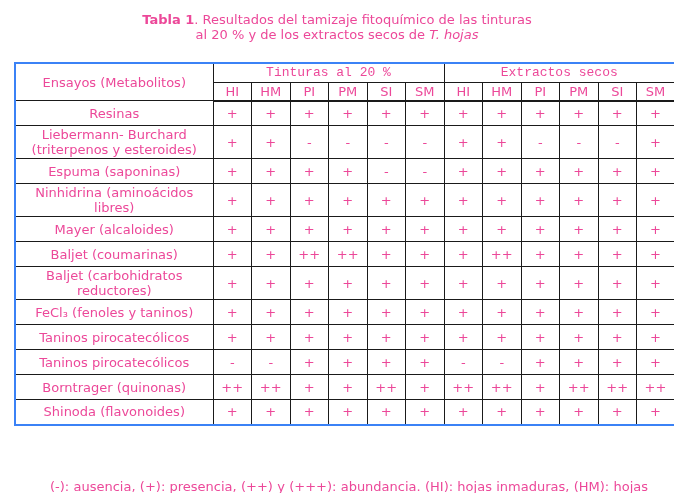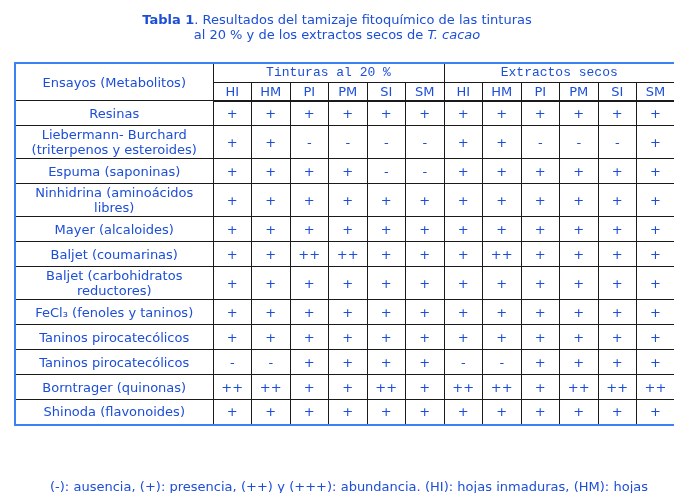--- a/index.html
+++ b/index.html
@@ -2,21 +2,21 @@
 <html><head>
 <meta charset="utf-8">
 <style>
   * { box-sizing: border-box; }
   html, body { margin: 0; padding: 0; background: #ffffff; }
   .page {
     position: relative;
     width: 674px;
     height: 493px;
     background: #ffffff;
-    color: #1d4ed8;
+    color: #ec4899;
     font-family: "DejaVu Sans", "Liberation Sans", sans-serif;
     overflow: hidden;
   }
   .caption {
     padding-top: 12px;
     text-align: center;
     font-size: 13px;
     line-height: 15px;
   }
   .caption b { font-weight: bold; }
@@ -64,21 +64,21 @@
     text-indent: 23px;
   }
 </style>
 </head>
 <body>
 
 <div class="page">
 
   <div class="caption">
     <div><b>Tabla 1</b><span>. Resultados del tamizaje fitoquímico de las tinturas</span></div>
-    <div><span>al 20 % y de los extractos secos de </span><i>T. cacao</i></div>
+    <div><span>al 20 % y de los extractos secos de </span><i>T. hojas</i></div>
   </div>
 
   <table class="results">
     <colgroup>
       <col class="label-col">
     </colgroup>
     <thead>
       <tr>
         <th class="corner" rowspan="2">Ensayos (Metabolitos)</th>
         <th class="group" colspan="6">Tinturas al 20 %</th>

